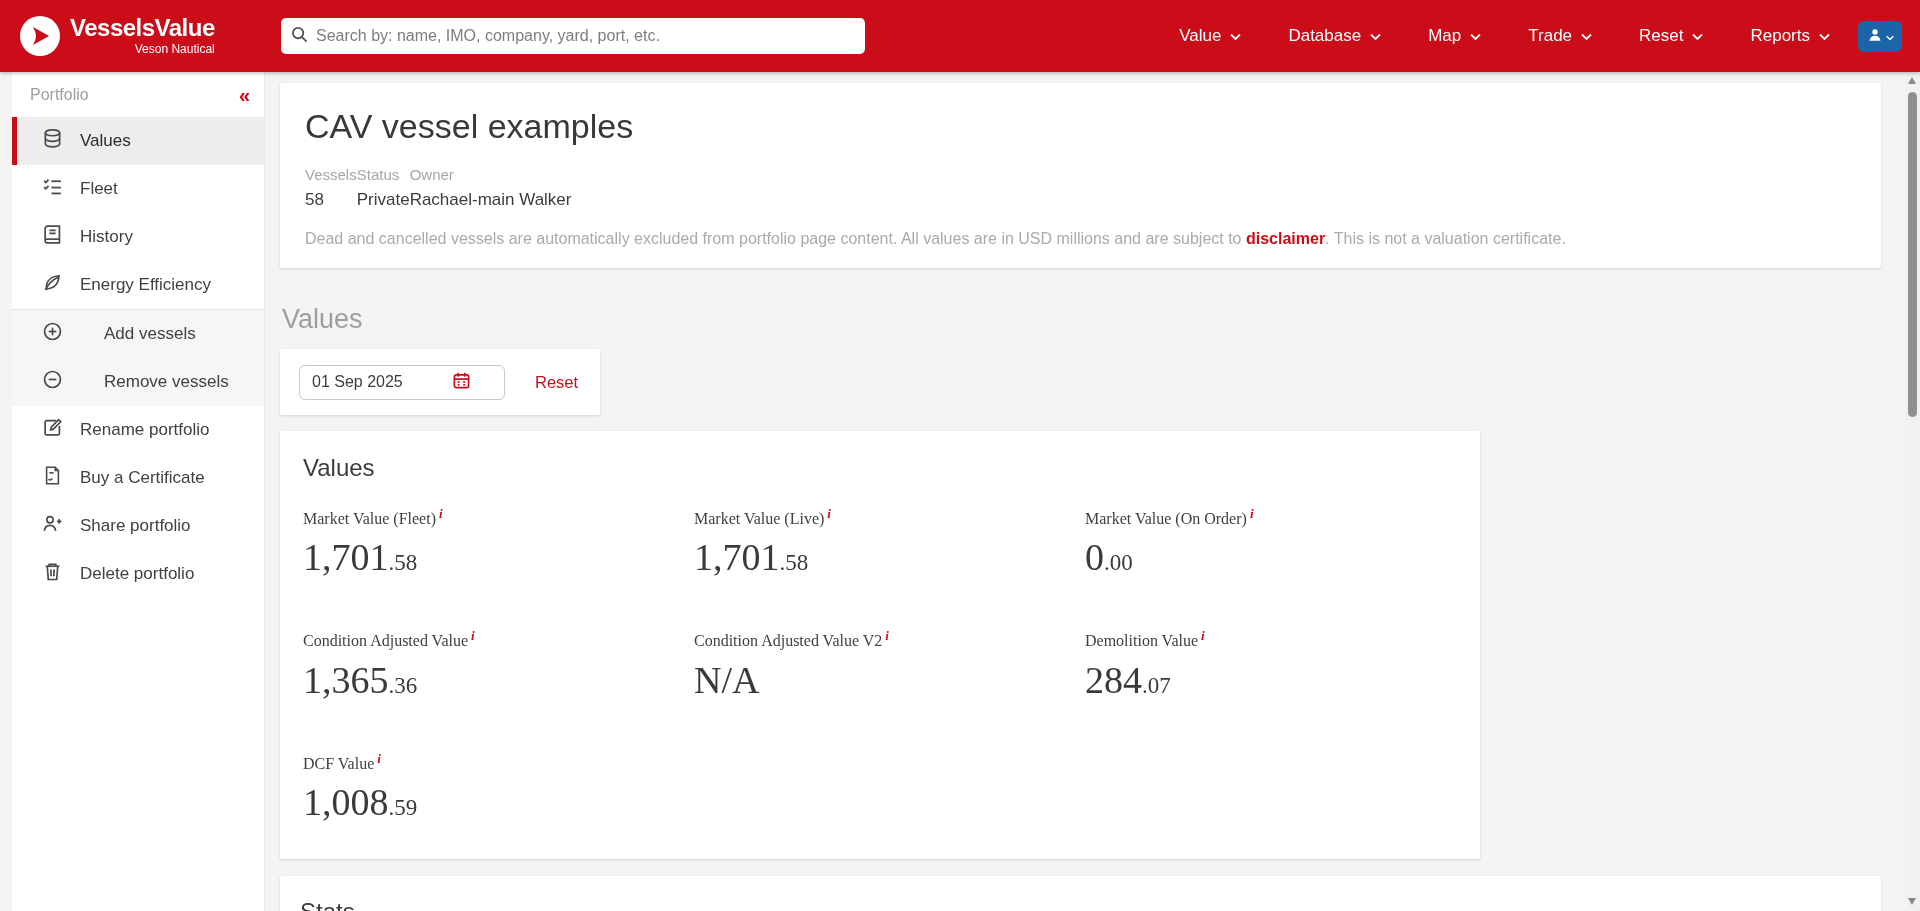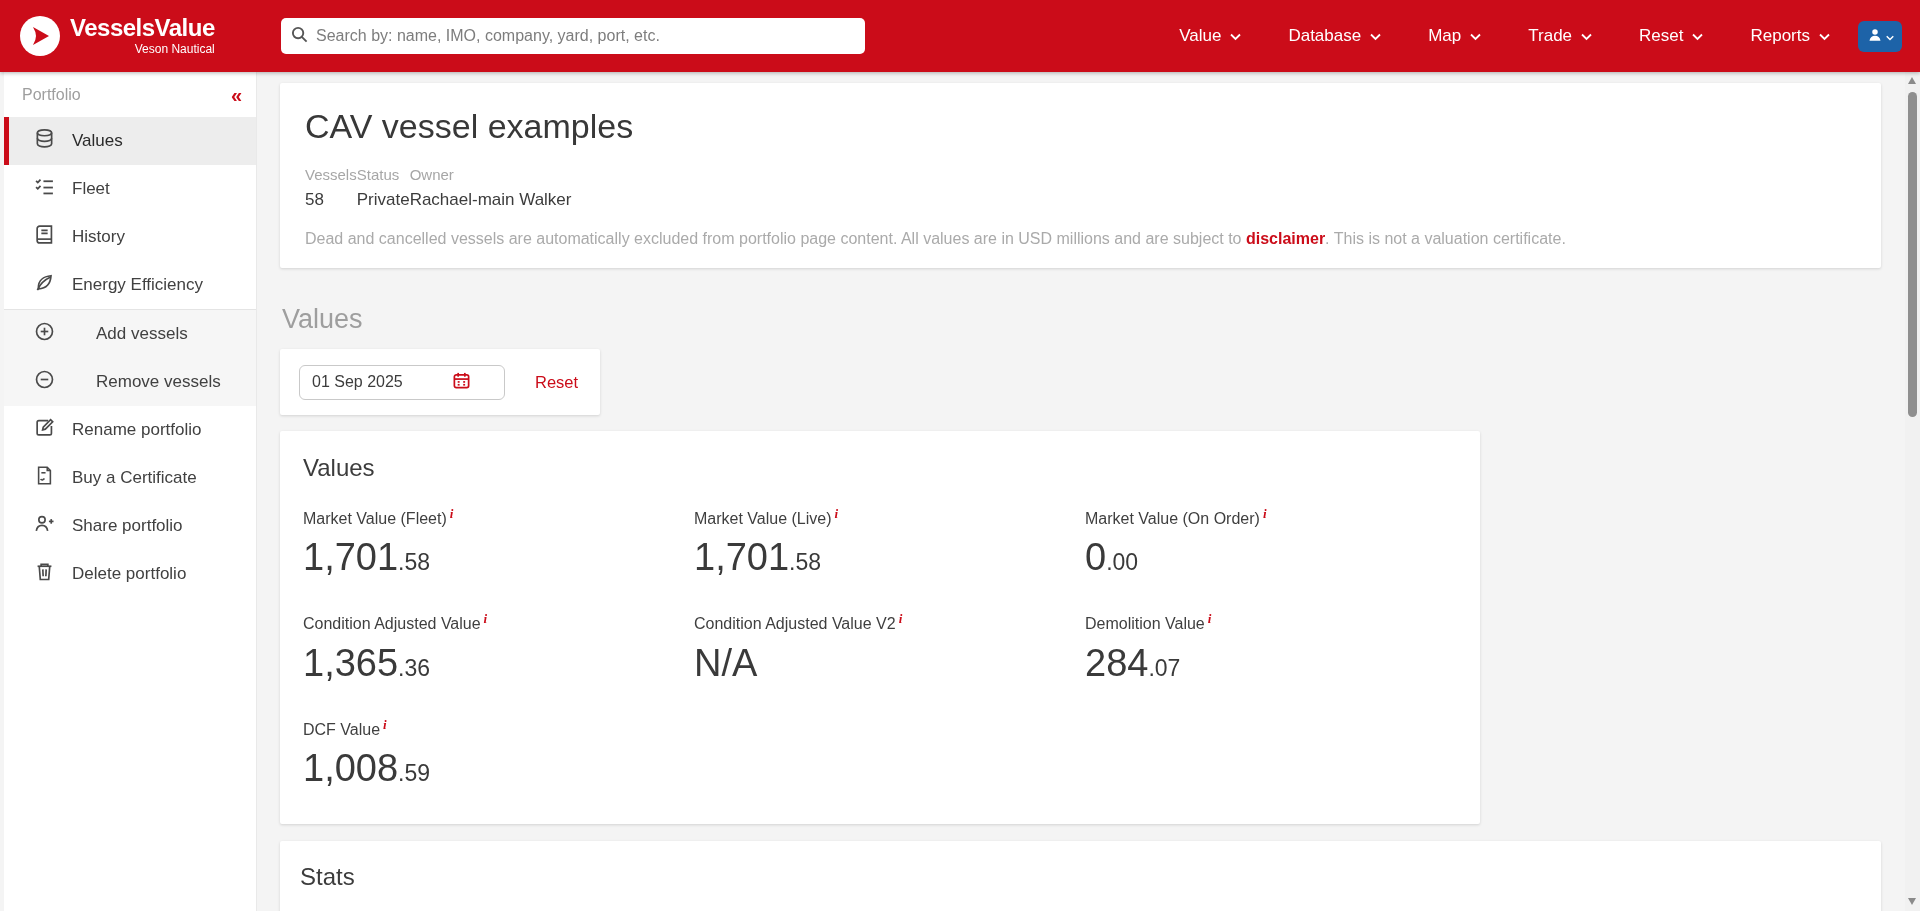--- a/index.html
+++ b/index.html
@@ -15,21 +15,21 @@
   .brand-sub { color:#fff; font-size:12px; text-align:right; margin-top:2px; }
   .search { margin-left:28px; width:584px; height:36px; background:#fff; border-radius:5px; display:flex; align-items:center; padding:0 10px; }
   .search svg { flex:0 0 auto; }
   .search input { border:0; outline:0; flex:1; margin-left:8px; font-size:16px; color:#333; font-family:"Liberation Sans",sans-serif; }
   .search input::placeholder { color:#7d7d7d; }
   nav { margin-left:auto; display:flex; align-items:center; gap:47px; }
   .nav-item { color:#fff; font-size:17px; display:flex; align-items:center; gap:9px; cursor:pointer; }
   .user-btn { margin-left:28px; margin-right:18px; width:44px; height:31px; background:#1d63a8; border:0; border-radius:6px; display:flex; align-items:center; justify-content:center; gap:3px; cursor:pointer; }
 
   
-  aside { position:absolute; top:72px; left:4px; width:253px; bottom:0; background:#fff; border-right:1px solid #e9e9e9; }
+  aside { position:absolute; top:72px; left:12px; width:253px; bottom:0; background:#fff; border-right:1px solid #e9e9e9; }
   .side-head { height:45px; display:flex; align-items:center; justify-content:space-between; padding:0 14px 0 18px; }
   .side-label { color:#9e9e9e; font-size:16px; }
   .collapse { color:#cb0c19; font-size:20px; font-weight:700; cursor:pointer; line-height:1; }
   .side-item { height:48px; display:flex; align-items:center; padding-left:25px; gap:17px; color:#414141; font-size:17px; cursor:pointer; border-left:5px solid transparent; }
   .side-item svg { flex:0 0 auto; stroke:#4a4a4a; }
   .side-item.active { background:#ededed; border-left:5px solid #cb0c19; color:#2b2b2b; }
   .side-item.grouped { background:#f6f6f6;gap:41px; }
   .side-divider { height:1px; background:#e4e4e4; margin:0; }
 
   
@@ -46,21 +46,21 @@
   .section-heading { margin:36px 0 14px 2px; font-size:27px; font-weight:400; color:#9e9e9e; }
 
   .date-card { width:320px; height:66px; display:flex; align-items:center; padding:0 18px 0 19px; }
   .date-input { width:206px; height:35px; border:1px solid #c9c9c9; border-radius:6px; display:flex; align-items:center; padding:0 10px 0 12px; }
   .date-input input { border:0; outline:0; width:140px; font-size:16px; color:#3c3c3c; font-family:"Liberation Sans",sans-serif; background:transparent; }
   .date-input svg { margin-left:auto; cursor:pointer; }
   .reset { margin-left:30px; color:#cb0c19; font-size:16.5px; cursor:pointer; }
 
   .values-card { margin-top:16px; width:1200px; padding:23px 0 30px 23px; }
   .card-heading { font-size:24px; font-weight:500; color:#3c3c3c; }
-  .metrics-grid { display:grid; grid-template-columns:391px 391px 391px; margin-top:24px; row-gap:28px; }
+  .metrics-grid { display:grid; grid-template-columns:391px 391px 391px; margin-top:24px; row-gap:44px;font-family:Liberation Serif, serif; }
   .metric-label { font-size:16px; color:#3f3f3f; }
   .info::after { content:"i"; color:#cb0c19; font-family:"Liberation Serif",serif; font-style:italic; font-weight:700; font-size:13px; vertical-align:super; margin-left:3px; }
   .metric-value { margin-top:8px; color:#3a3a3a; font-size:38px; line-height:42px; }
   .metric-dec { font-size:23px; }
 
   .stats-card { margin-top:17px; padding:22px 20px 0 20px; }
   table { border-collapse:collapse; table-layout:fixed; width:1561px; margin-top:16px; }
   th { font-size:16px; font-weight:700; color:#3c3c3c; padding:6px 6px 10px 6px; border-bottom:2px solid #4d4d4d; white-space:nowrap; }
   .al { text-align:left; } .ar { text-align:right; } .ac { text-align:center; }
 

